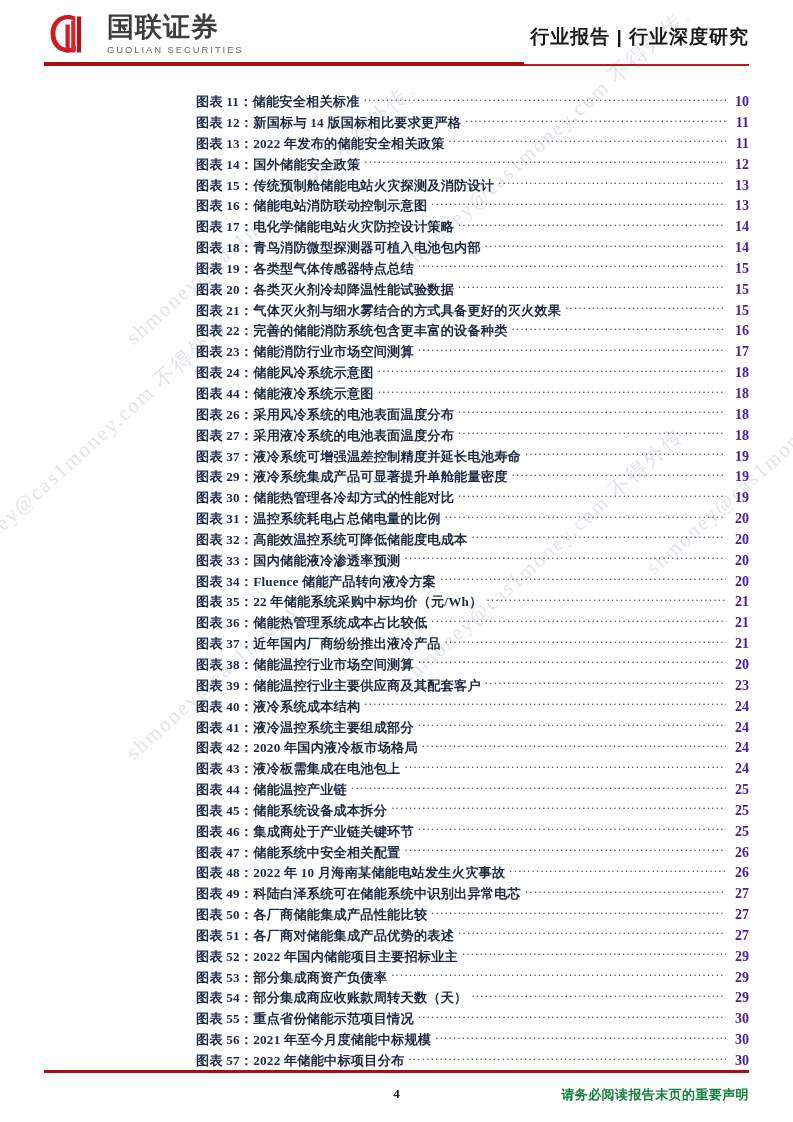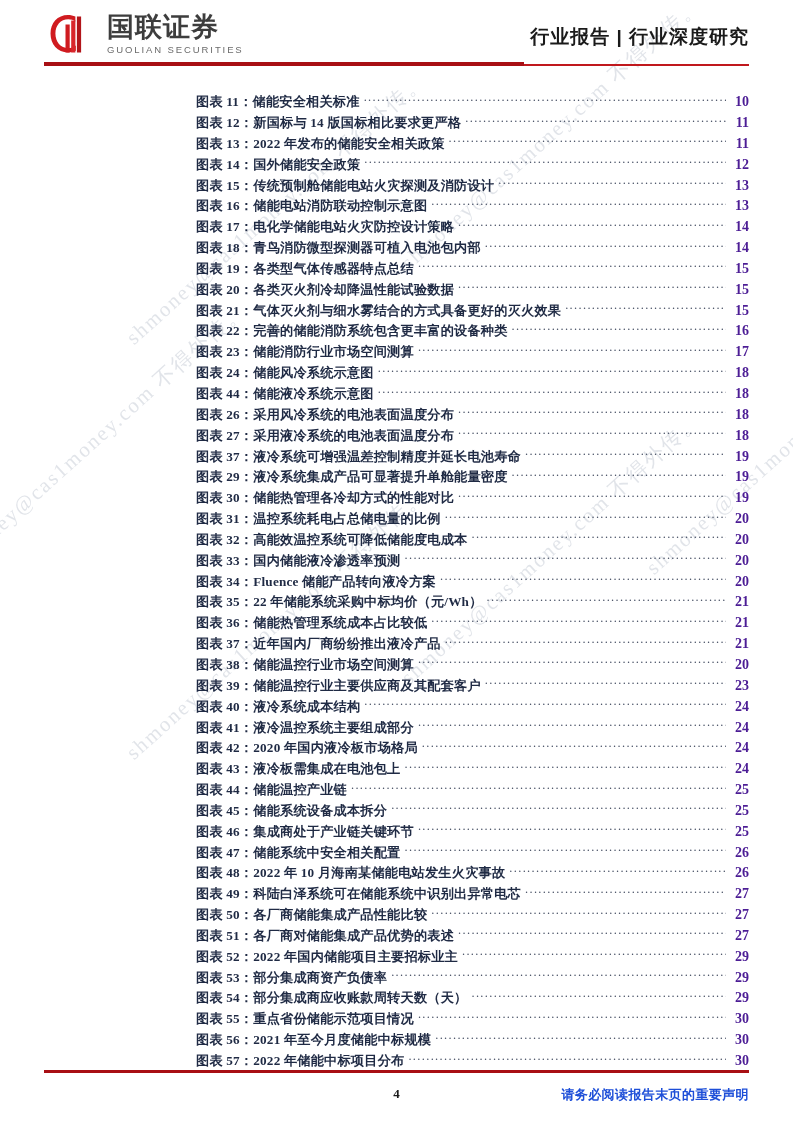--- a/index.html
+++ b/index.html
@@ -173,21 +173,21 @@
     font-weight: bold;
     color: #1a1a1a;
     font-family: "Liberation Serif", "DejaVu Serif", serif;
   }
   .footer-note {
     position: absolute;
     right: 0;
     top: 0;
     font-size: 13px;
     font-weight: bold;
-    color: #1d4ed8;
+    color: #15803d;
     letter-spacing: 0.4px;
     font-family: "Liberation Serif", "DejaVu Serif", serif;
   }
 </style>
 </head>
 <body>
 
 <div class="page">
 
   <div class="watermark-layer">

